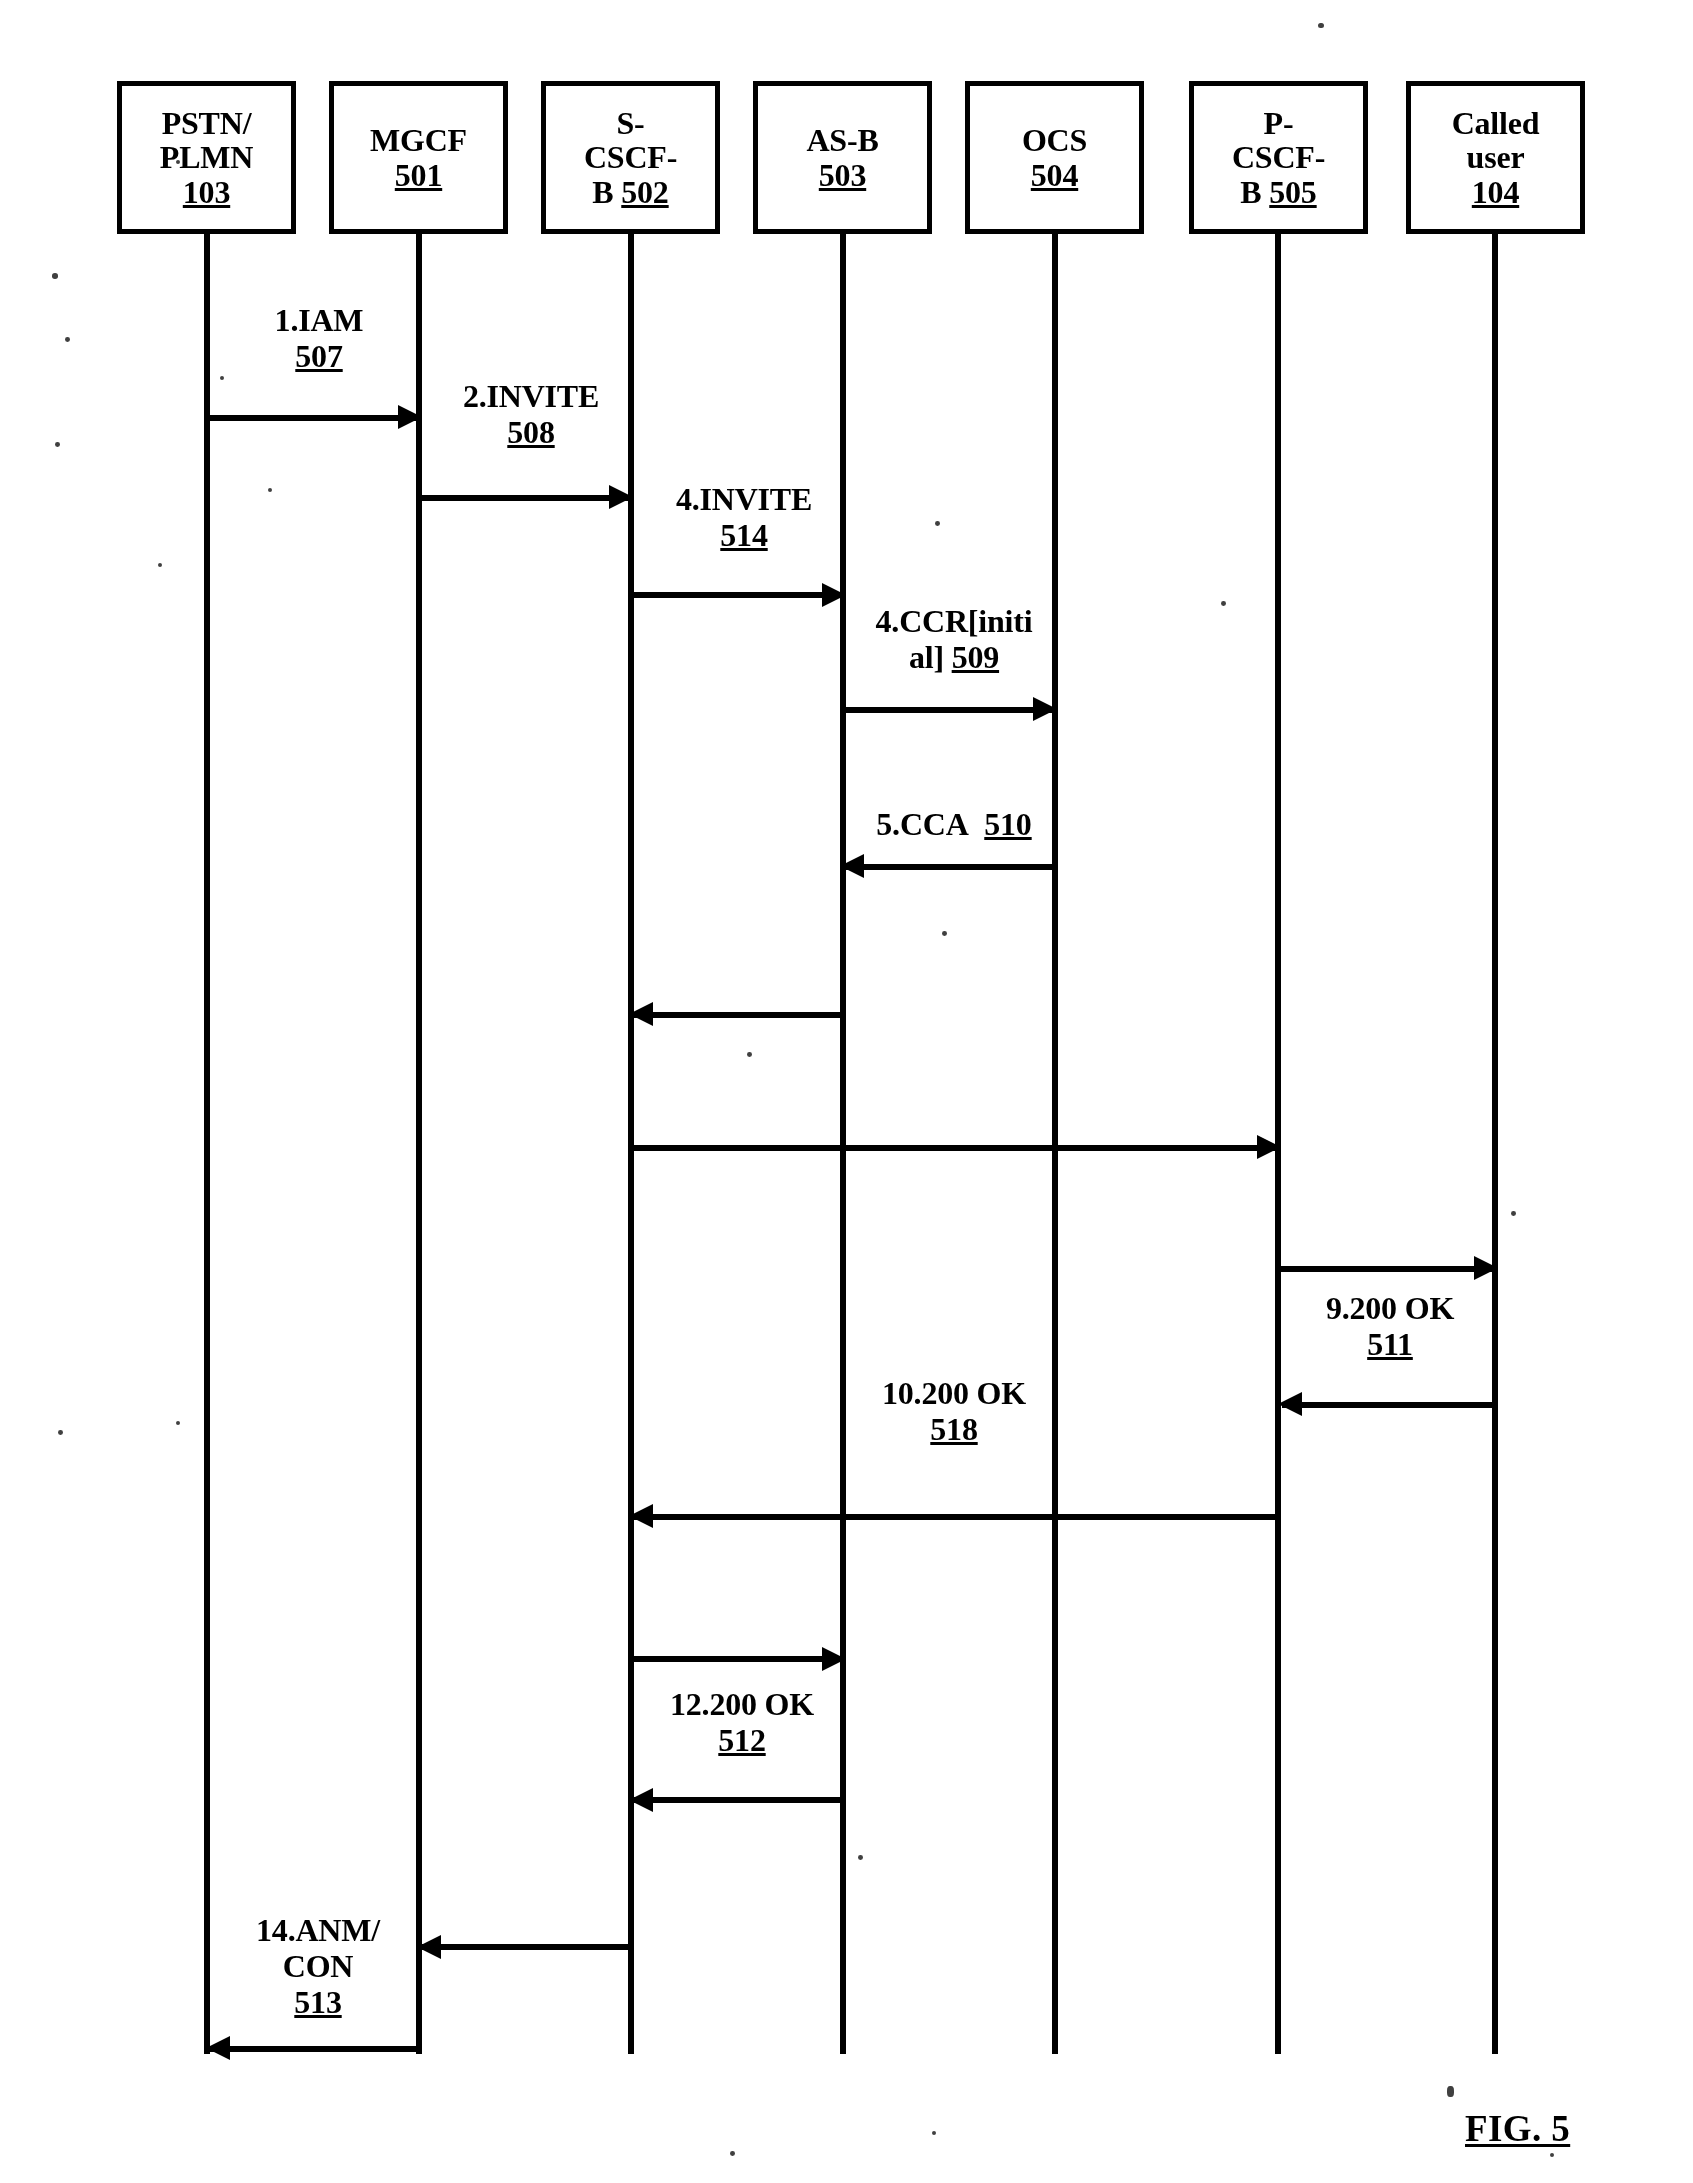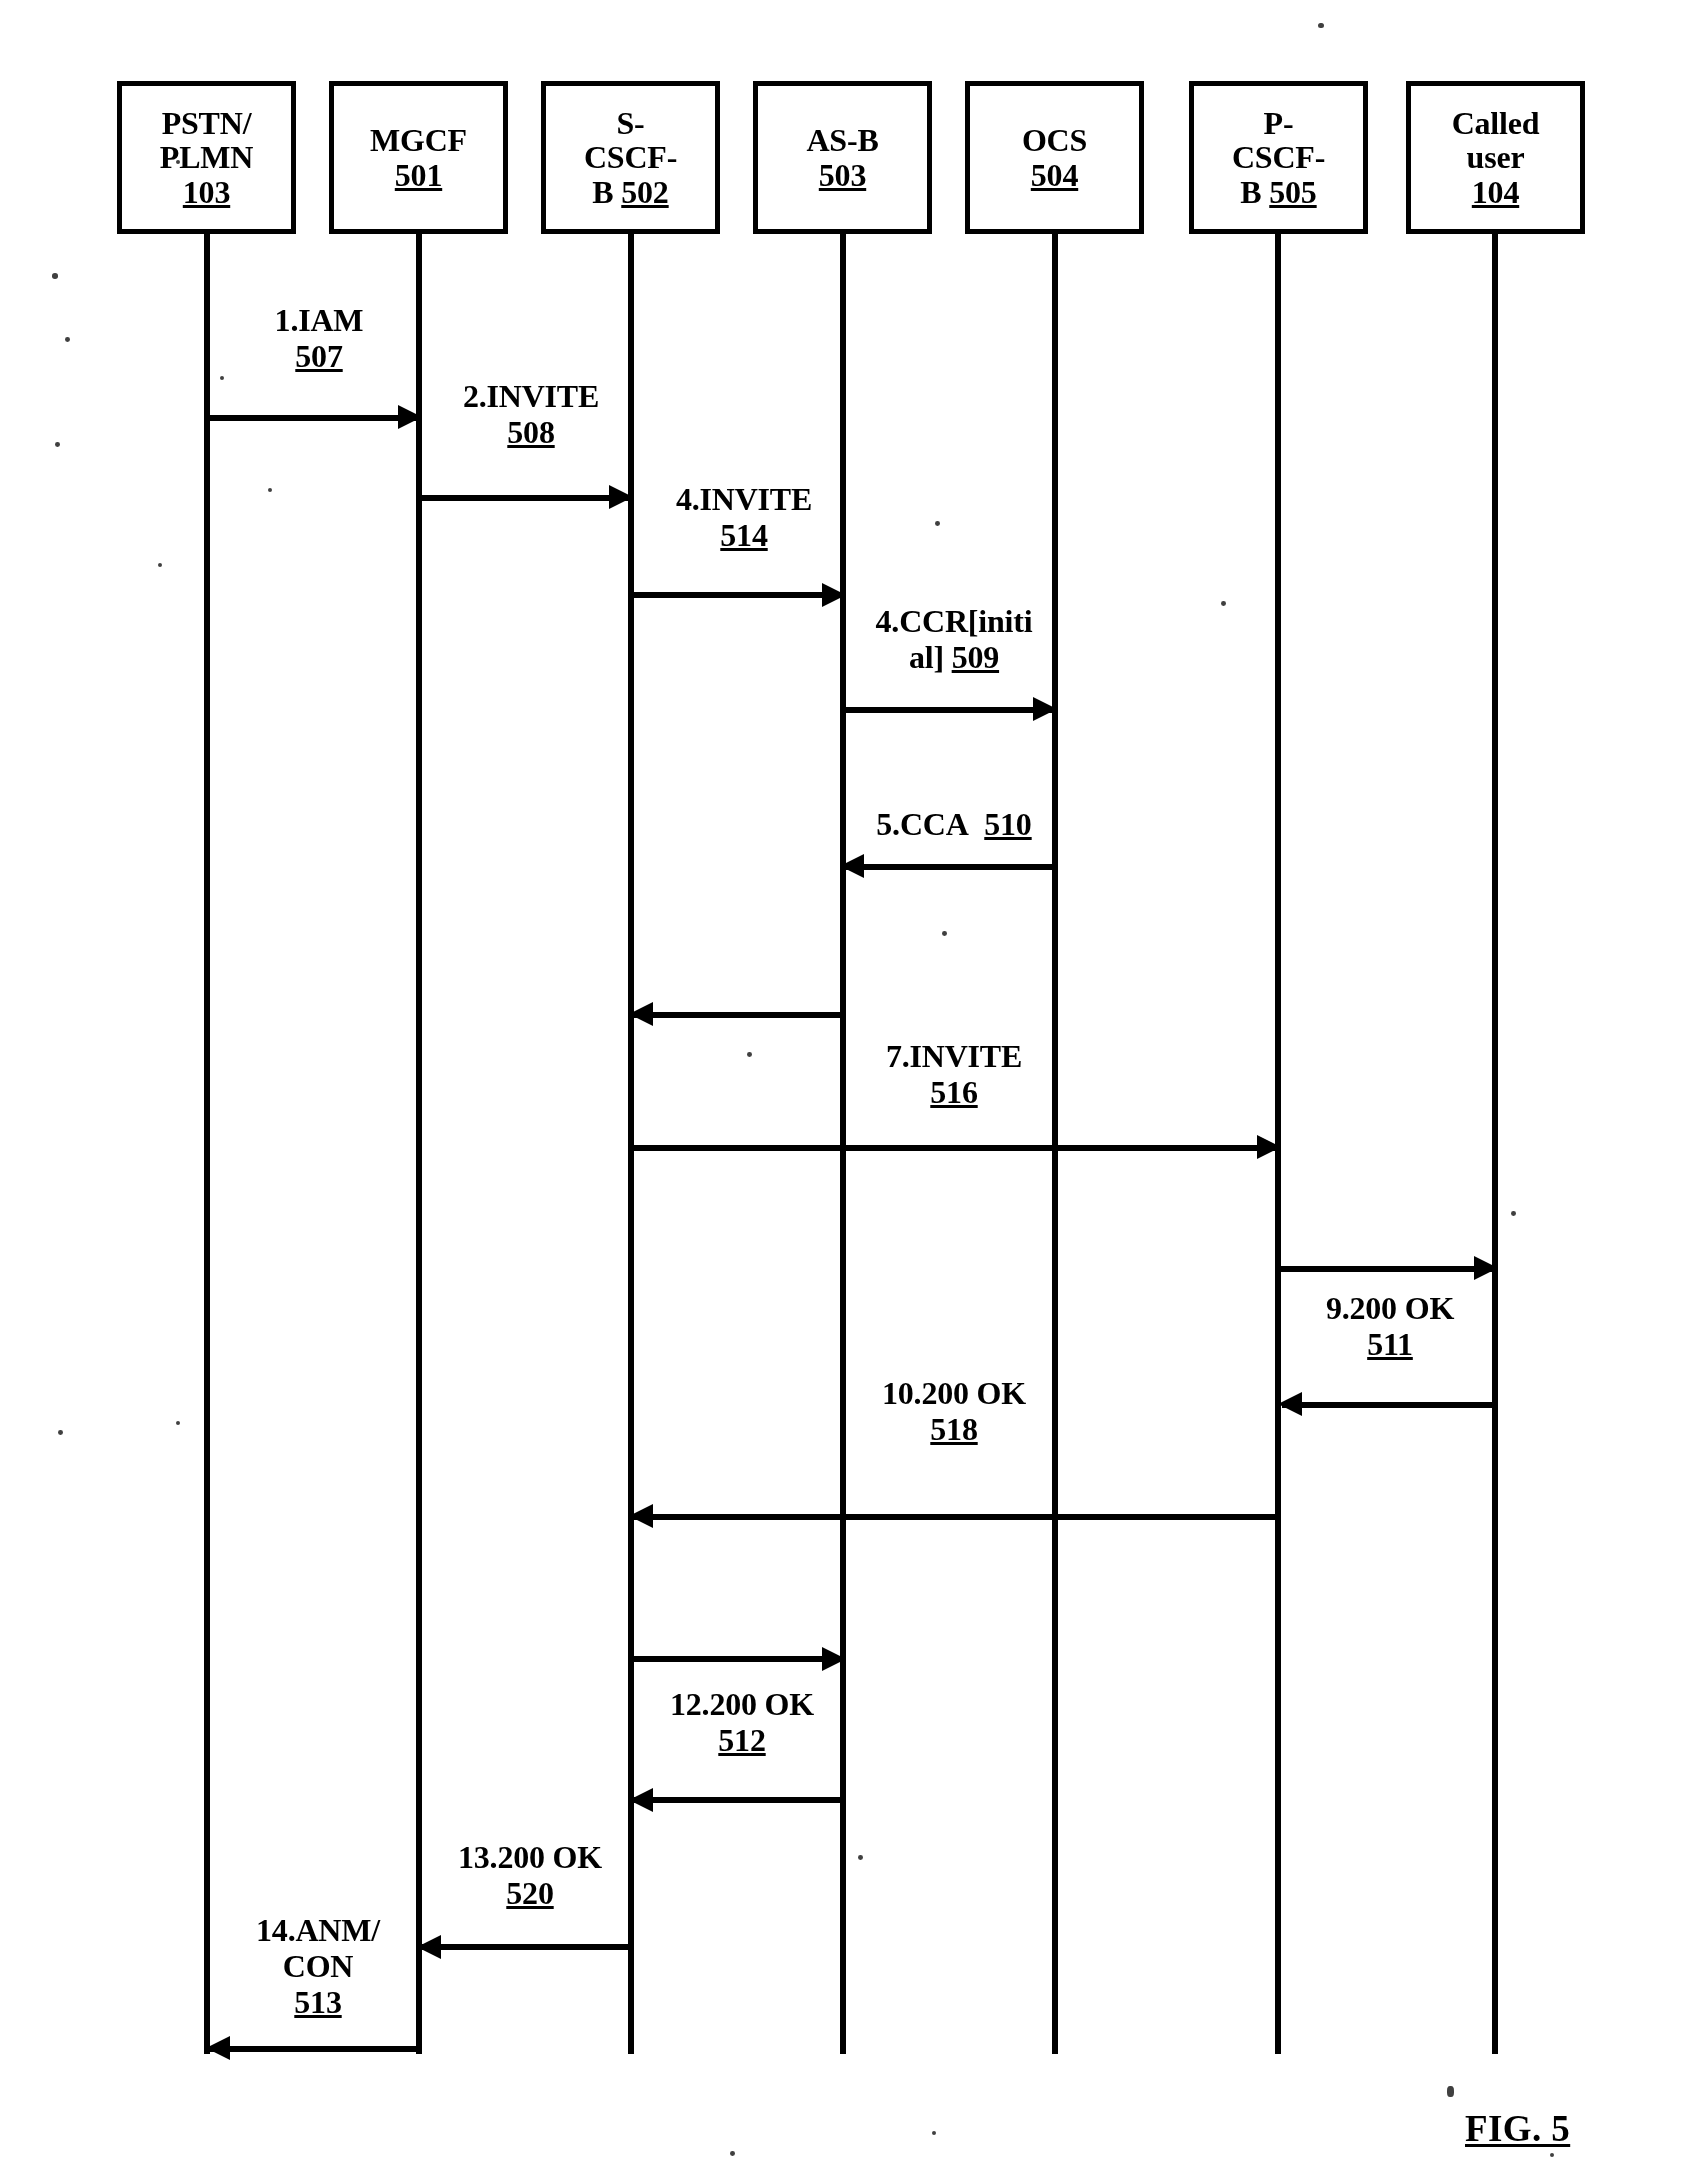--- a/index.html
+++ b/index.html
@@ -178,24 +178,20 @@
 
   <div class="msg-label one-line" style="left:844px; top:807px; width:220px;">
     <span class="l1"><span>5.CCA</span>&nbsp; <span class="ref">510</span></span>
   </div>
   <div class="msg-line" style="left:844px; top:864px; width:213px;"></div>
   <div class="arrow-head left" style="left:840px; top:854px;"></div>
 
   <div class="msg-line" style="left:633px; top:1012px; width:211px;"></div>
   <div class="arrow-head left" style="left:629px; top:1002px;"></div>
 
-  <div class="msg-label" style="left:844px; top:1039px; width:220px;">
-    <span class="l1">7.INVITE</span>
-    <span class="l2 ref">516</span>
-  </div>
   <div class="msg-line" style="left:630px; top:1145px; width:650px;"></div>
   <div class="arrow-head right" style="left:1257px; top:1135px;"></div>
 
   <div class="msg-line" style="left:1278px; top:1266px; width:218px;"></div>
   <div class="arrow-head right" style="left:1474px; top:1256px;"></div>
 
   <div class="msg-label" style="left:1280px; top:1291px; width:220px;">
     <span class="l1">9.200 OK</span>
     <span class="l2 ref">511</span>
   </div>
@@ -212,24 +208,20 @@
   <div class="msg-line" style="left:630px; top:1656px; width:213px;"></div>
   <div class="arrow-head right" style="left:822px; top:1647px;"></div>
 
   <div class="msg-label" style="left:632px; top:1687px; width:220px;">
     <span class="l1">12.200 OK</span>
     <span class="l2 ref">512</span>
   </div>
   <div class="msg-line" style="left:633px; top:1797px; width:211px;"></div>
   <div class="arrow-head left" style="left:629px; top:1788px;"></div>
 
-  <div class="msg-label" style="left:420px; top:1840px; width:220px;">
-    <span class="l1">13.200 OK</span>
-    <span class="l2 ref">520</span>
-  </div>
   <div class="msg-line" style="left:421px; top:1944px; width:210px;"></div>
   <div class="arrow-head left" style="left:417px; top:1935px;"></div>
 
   <div class="msg-label" style="left:208px; top:1913px; width:220px;">
     <span class="l1">14.ANM/</span>
     <span class="l1">CON</span>
     <span class="l2 ref">513</span>
   </div>
   <div class="msg-line" style="left:210px; top:2046px; width:210px;"></div>
   <div class="arrow-head left" style="left:206px; top:2036px;"></div>

